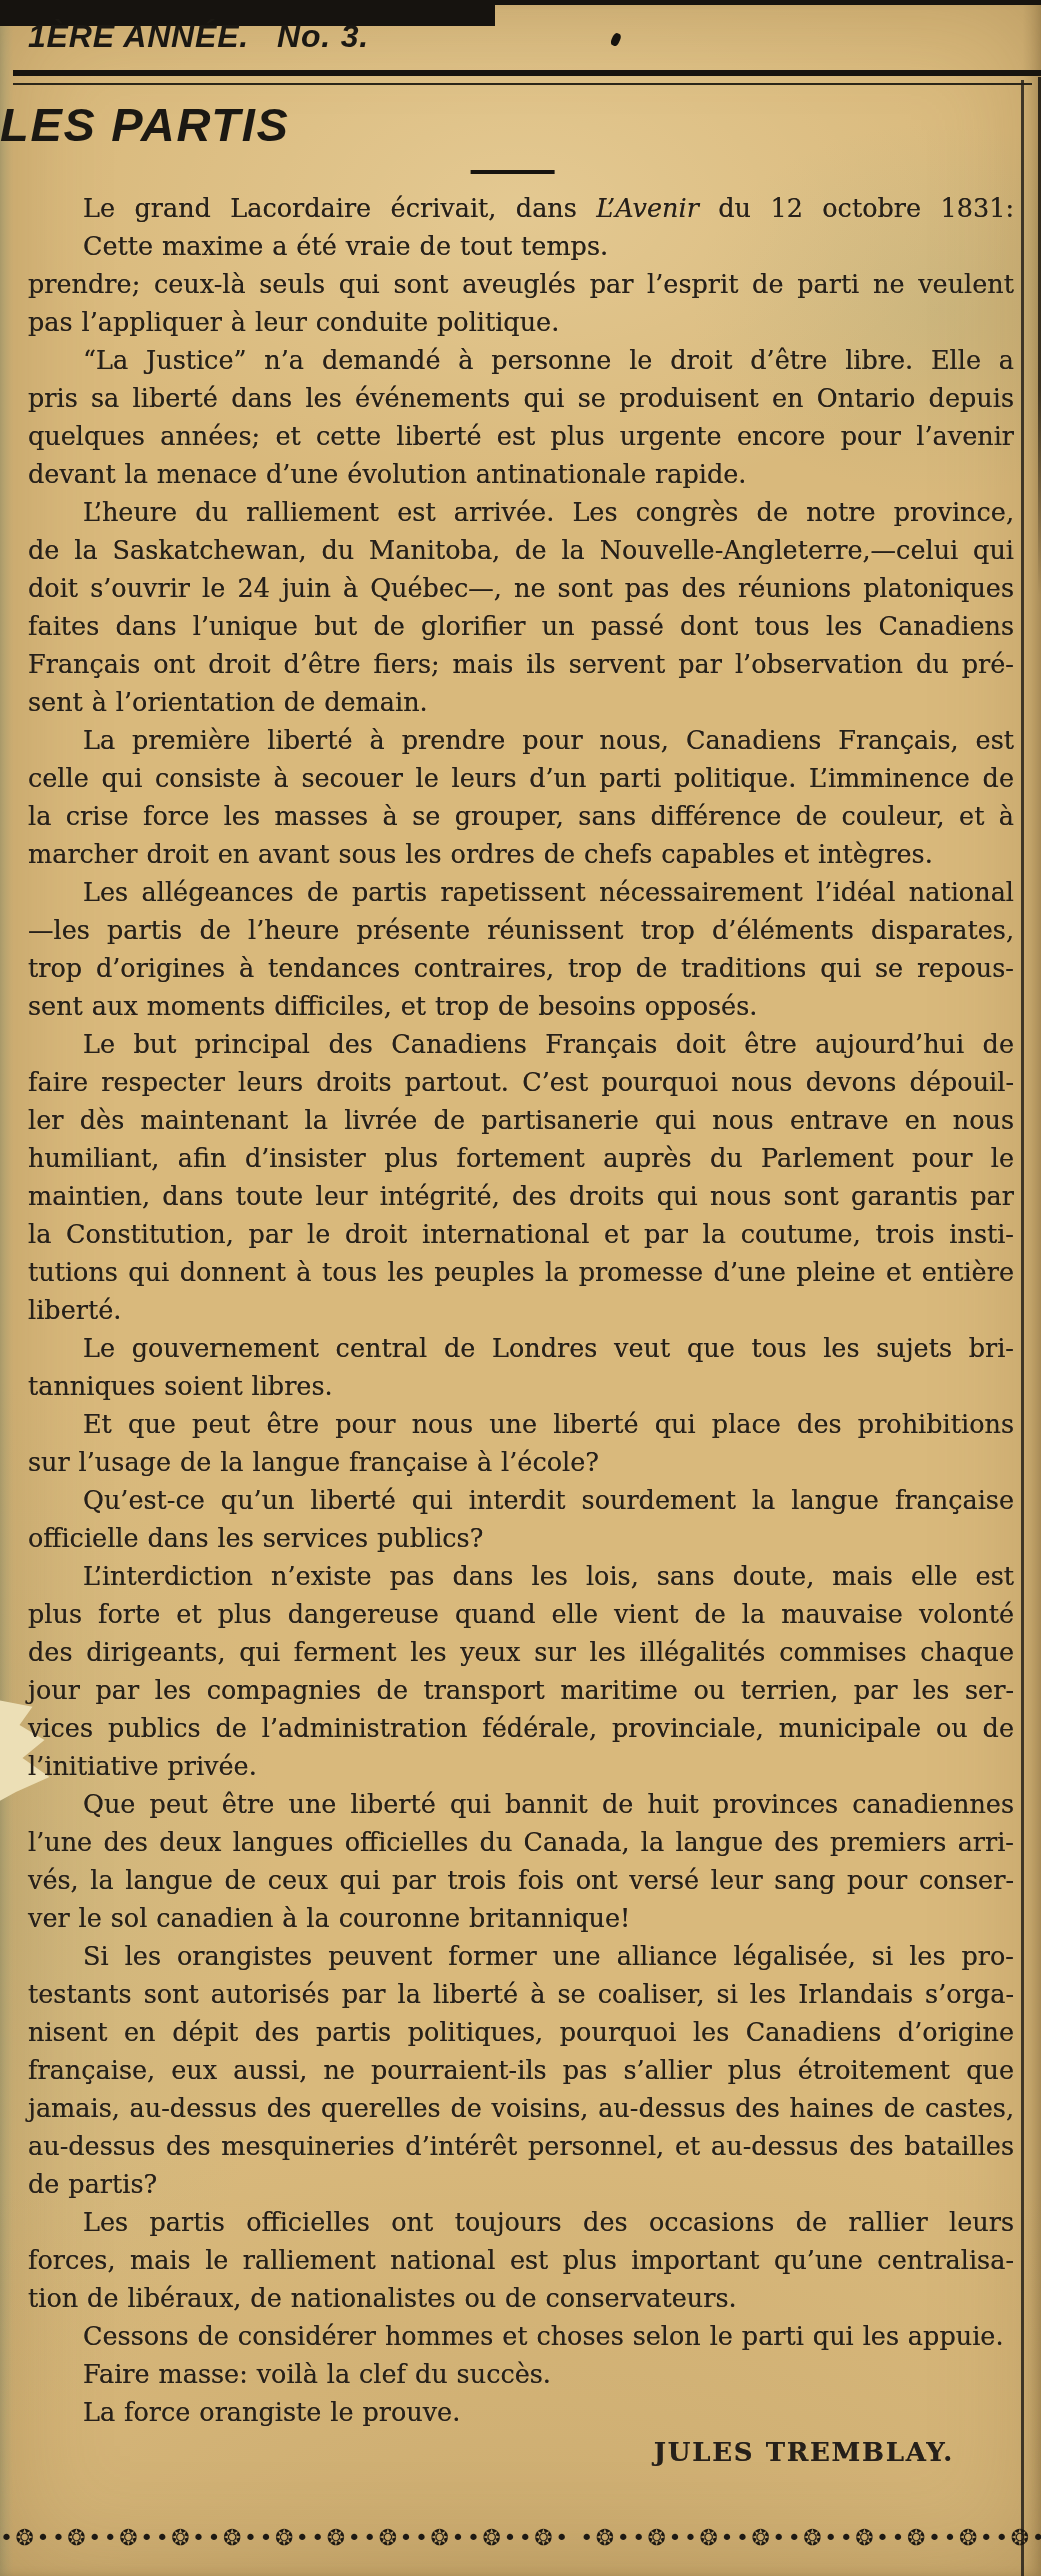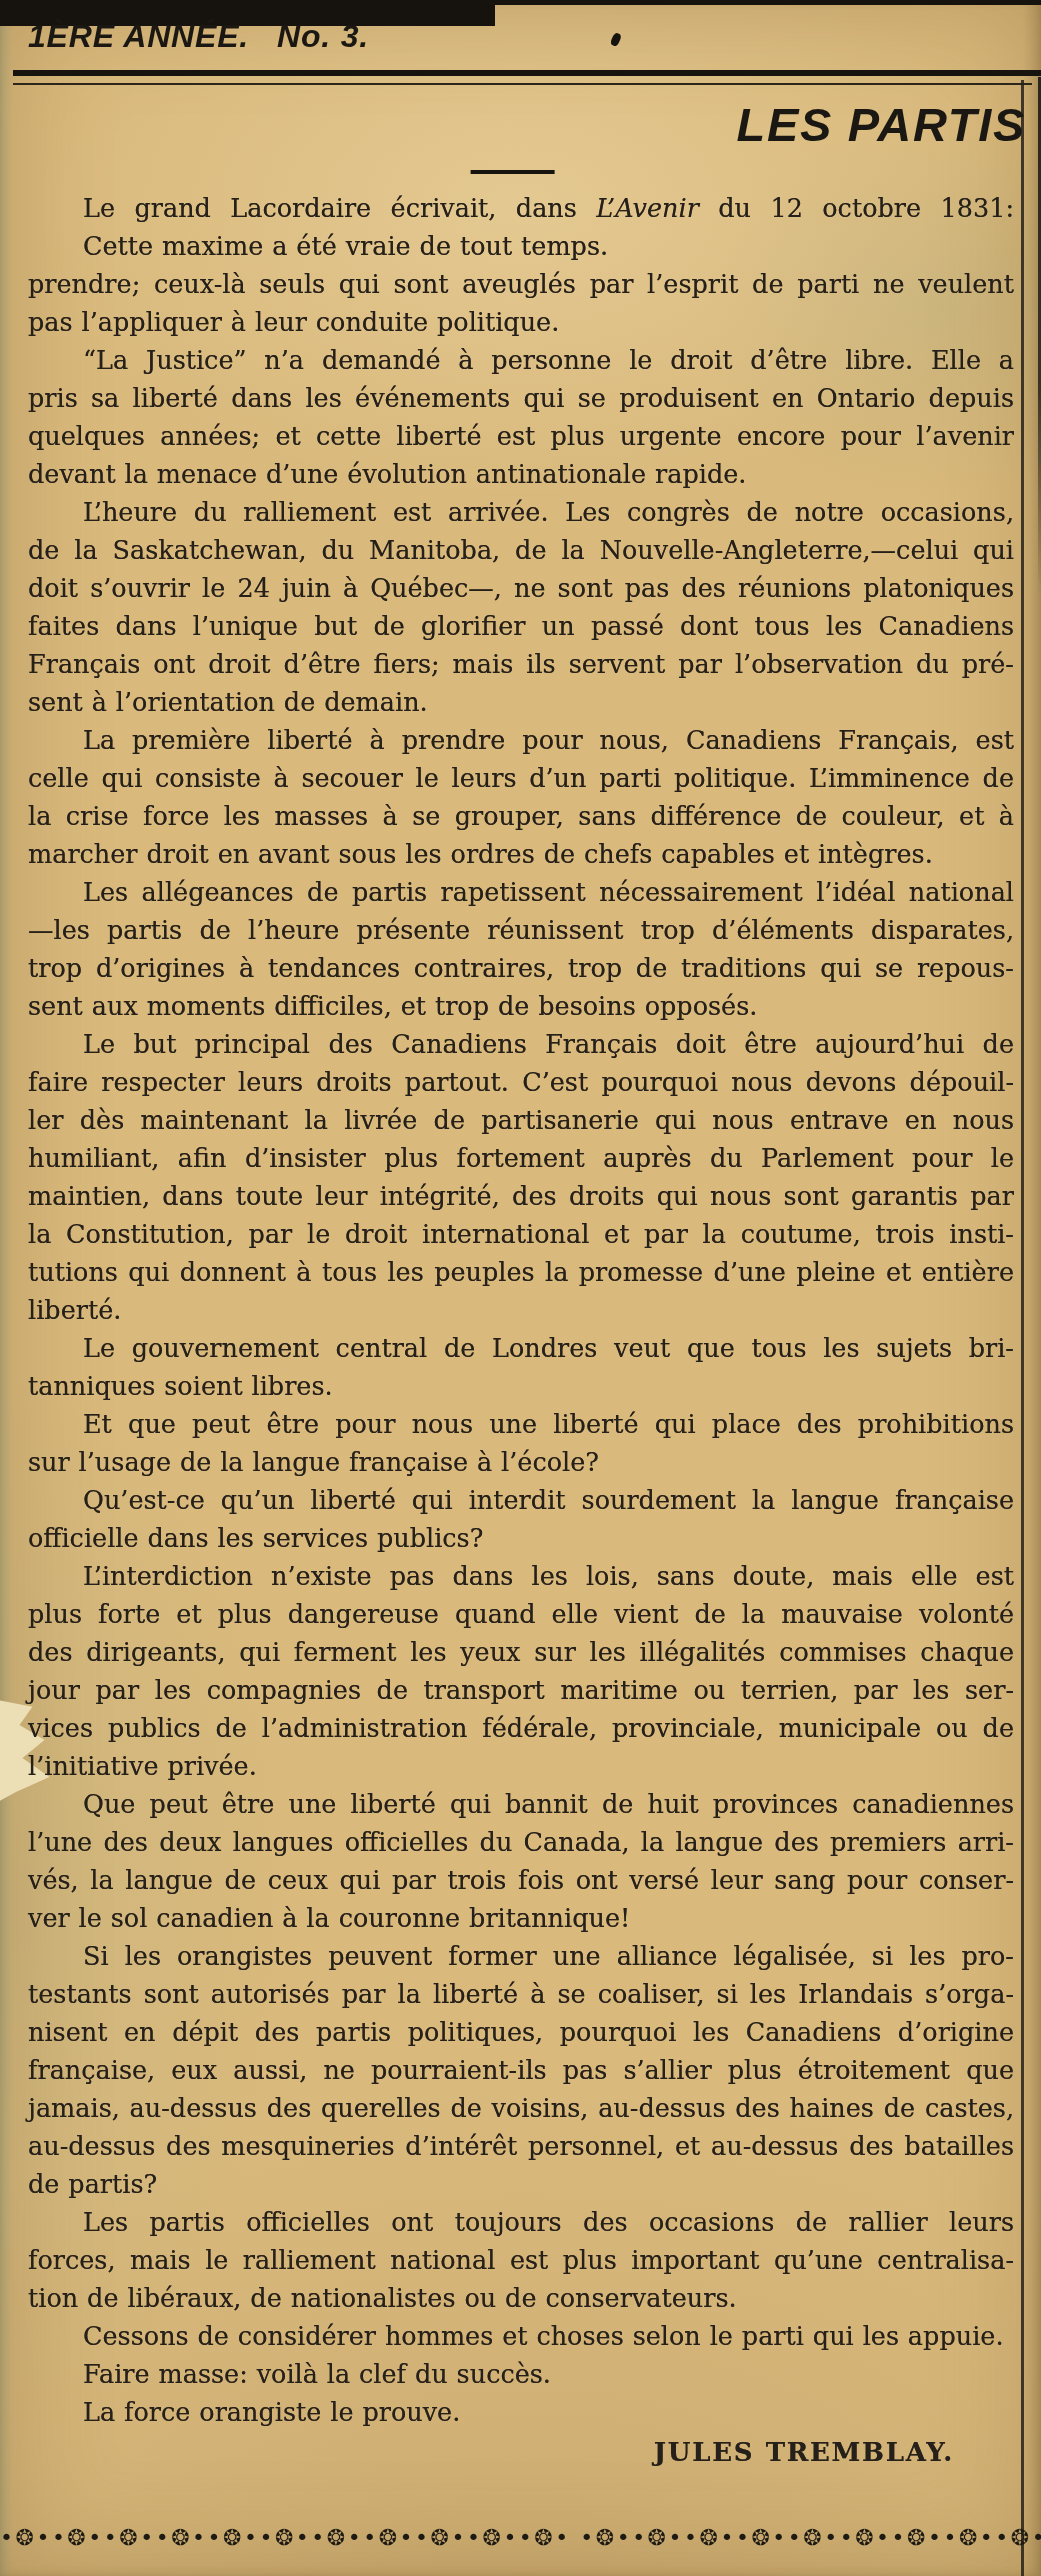--- a/index.html
+++ b/index.html
@@ -32,21 +32,21 @@
   
   .masthead{position:absolute;left:28px;top:18.4px;
     font-family:"Liberation Sans","DejaVu Sans",sans-serif;
     font-weight:bold;font-style:italic;font-size:32px;letter-spacing:0.8px;color:#1b1813;white-space:nowrap;}
   .masthead .no{margin-left:28px;}
   .rule-thick{position:absolute;left:13.4px;top:70px;width:1028px;height:5.8px;background:#17140f;}
   .rule-thin {position:absolute;left:13.4px;top:83px;width:1019px;height:1.7px;background:#2b2619;}
   .col-rule{position:absolute;left:1021px;top:80px;width:2.5px;height:2496px;background:rgba(38,33,26,.85);}
   
   .title{position:absolute;left:0;top:97px;width:100%;padding-right:15px;box-sizing:border-box;
-    text-align:right;font-family:"Liberation Sans","DejaVu Sans",sans-serif;
+    text-align:left;font-family:"Liberation Sans","DejaVu Sans",sans-serif;
     font-weight:bold;font-style:italic;font-size:47px;letter-spacing:1.7px;color:#1b1813;}
   .title-underline{position:absolute;left:50%;top:170px;width:84px;height:4.2px;background:#17140f;transform:translateX(calc(-50% - 8.4px));}
   
   .body{position:absolute;left:28px;top:189px;width:986px;
     font-size:25.5px;line-height:38px;word-spacing:0.8px;
     text-shadow:0 0 0.5px rgba(40,30,20,.65);}
   .line{text-align:justify;text-align-last:justify;}
   .line.last{text-align:left;text-align-last:left;}
   .line.first{text-indent:55px;}
   .it{font-style:italic;}
@@ -91,21 +91,21 @@
         <div class="line">prendre; ceux-là seuls qui sont aveuglés par l’esprit de parti ne veulent</div>
         <div class="line last">pas l’appliquer à leur conduite politique.</div>
       </div>
       <div>
         <div class="line first">“La Justice” n’a demandé à personne le droit d’être libre.  Elle a</div>
         <div class="line">pris sa liberté dans les événements qui se produisent en Ontario depuis</div>
         <div class="line">quelques années; et cette liberté est plus urgente encore pour l’avenir</div>
         <div class="line last">devant la menace d’une évolution antinationale rapide.</div>
       </div>
       <div>
-        <div class="line first">L’heure du ralliement est arrivée.  Les congrès de notre occasions,</div>
+        <div class="line first">L’heure du ralliement est arrivée.  Les congrès de notre province,</div>
         <div class="line">de la Saskatchewan, du Manitoba, de la Nouvelle-Angleterre,—celui qui</div>
         <div class="line">doit s’ouvrir le 24 juin à Québec—, ne sont pas des réunions platoniques</div>
         <div class="line">faites dans l’unique but de glorifier un passé dont tous les Canadiens</div>
         <div class="line">Français ont droit d’être fiers; mais ils servent par l’observation du pré-</div>
         <div class="line last">sent à l’orientation de demain.</div>
       </div>
       <div>
         <div class="line first">La première liberté à prendre pour nous, Canadiens Français, est</div>
         <div class="line">celle qui consiste à secouer le leurs d’un parti politique.  L’imminence de</div>
         <div class="line">la crise force les masses à se grouper, sans différence de couleur, et à</div>

